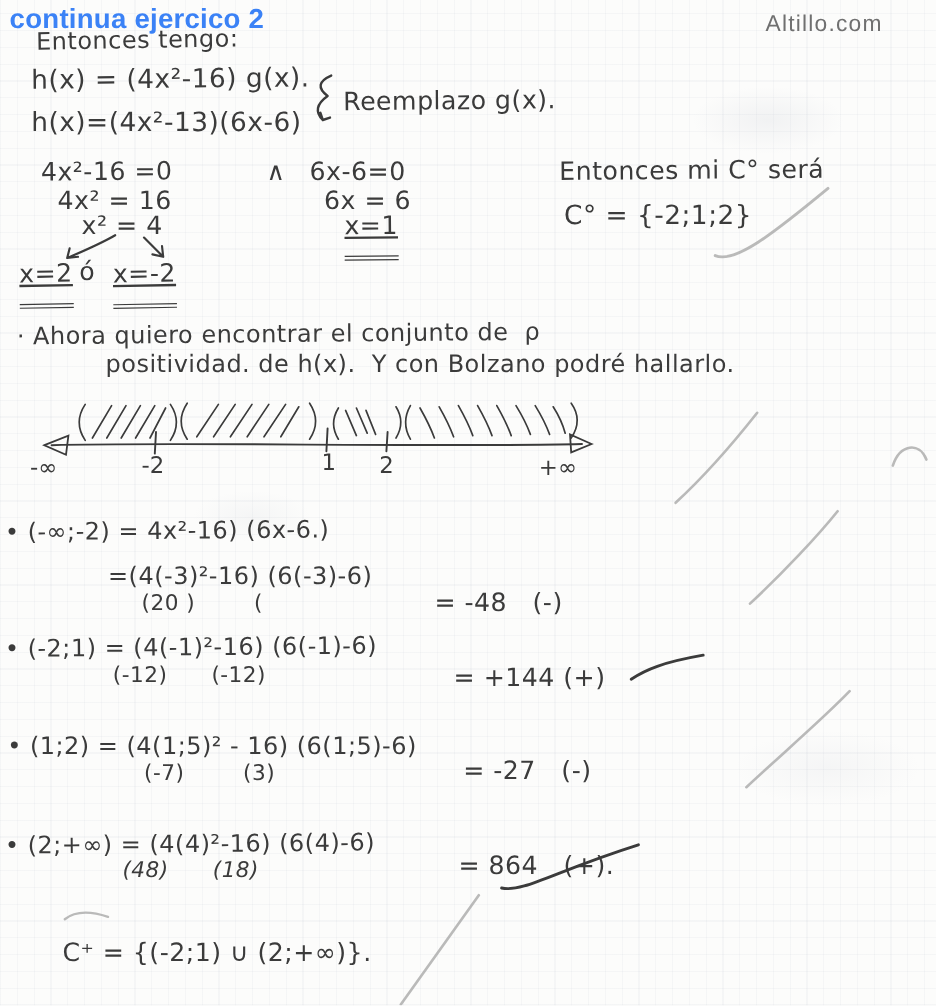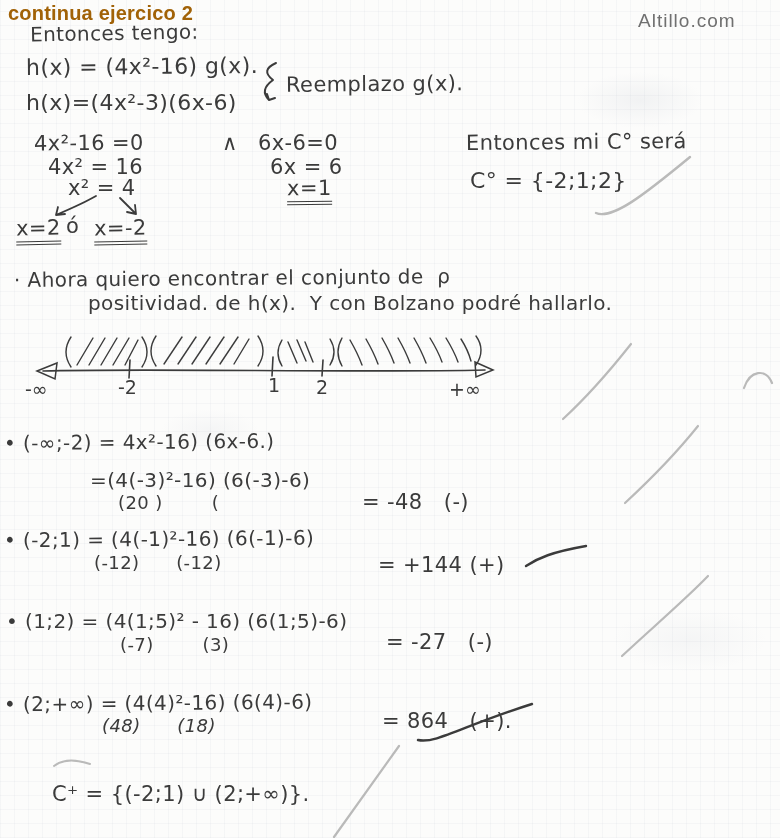--- a/index.html
+++ b/index.html
@@ -16,28 +16,28 @@
       repeating-linear-gradient(90deg, rgba(150,160,180,0.07) 0 1px, transparent 1px 14px);
   }
   .smudges{
     position:absolute;inset:0;pointer-events:none;
     background:
       radial-gradient(90px 40px at 640px 100px, rgba(190,195,205,0.18), transparent 70%),
       radial-gradient(70px 30px at 210px 430px, rgba(190,195,205,0.12), transparent 70%),
       radial-gradient(110px 45px at 690px 640px, rgba(190,195,205,0.12), transparent 70%);
   }
   .abs{position:absolute;white-space:pre;}
-  .print-title{font-family:"Liberation Sans",sans-serif;font-weight:bold;font-size:20px;color:#a16207;letter-spacing:.2px;}
+  .print-title{font-family:"Liberation Sans",sans-serif;font-weight:bold;font-size:23px;color:#3b82f6;letter-spacing:.2px;}
   .site{font-family:"Liberation Sans",sans-serif;font-size:19px;color:#707070;letter-spacing:1px;text-align:center;}
   .hw{color:#3b3b3b;letter-spacing:.4px;}
   .hw20{font-size:20px;}
   .hw21{font-size:21px;}
   .hw22{font-size:22px;}
   .hw18{font-size:18px;}
-  .dunder{border-bottom:4px double #3b3b3b;padding-bottom:1px;}
+  .dunder{border-bottom:4px double #3b3b3b;padding-bottom:13px;text-decoration:underline;}
   .rot-1{transform:rotate(-1deg);}
   .rot-05{transform:rotate(-0.5deg);}
   svg{display:block;}
   .ink{stroke:#3b3b3b;fill:none;stroke-linecap:round;stroke-linejoin:round;}
   .pencil{stroke:#a9a9a9;fill:none;stroke-linecap:round;opacity:.8;}
 </style>
 </head>
 <body>
 
 <div class="grid-overlay"></div>
@@ -47,21 +47,21 @@
 <div class="abs site" style="left:638px;top:10px;">Altillo.com</div>
 
 <div class="abs hw hw20 rot-1" style="left:30px;top:21px;">Entonces tengo:</div>
 <div class="abs hw hw22 rot-05" style="left:26px;top:54px;">h(x) = (4x²-16) g(x).</div>
 
 <svg class="abs" style="left:256px;top:60px;" width="26" height="46" viewBox="0 0 26 46">
   <path class="ink" stroke-width="2" d="M20,3 Q4,10 17,20 Q3,30 13,40 m-2,-6 l2,6 l6,-2"></path>
 </svg>
 <div class="abs hw hw21 rot-05" style="left:286px;top:72px;">Reemplazo g(x).</div>
 
-<div class="abs hw hw22" style="left:26px;top:90px;">h(x)=(4x²-3)(6x-6)</div>
+<div class="abs hw hw22" style="left:26px;top:90px;">h(x)=(4x²-13)(6x-6)</div>
 
 <div class="abs hw hw21 rot-05" style="left:34px;top:131px;">4x²-16 =0</div>
 <div class="abs hw hw21" style="left:48px;top:155px;">4x² = 16</div>
 <div class="abs hw hw21" style="left:68px;top:176px;">x² = 4</div>
 
 <svg class="abs" style="left:38px;top:194px;" width="120" height="26" viewBox="0 0 120 26">
   <path class="ink" stroke-width="1.8" d="M58,2 C46,9 32,15 18,21 m9,-1 l-9,1 l2,-8"></path>
   <path class="ink" stroke-width="1.8" d="M82,4 L98,20 m-1,-9 l1,9 l-9,-2"></path>
 </svg>
 

